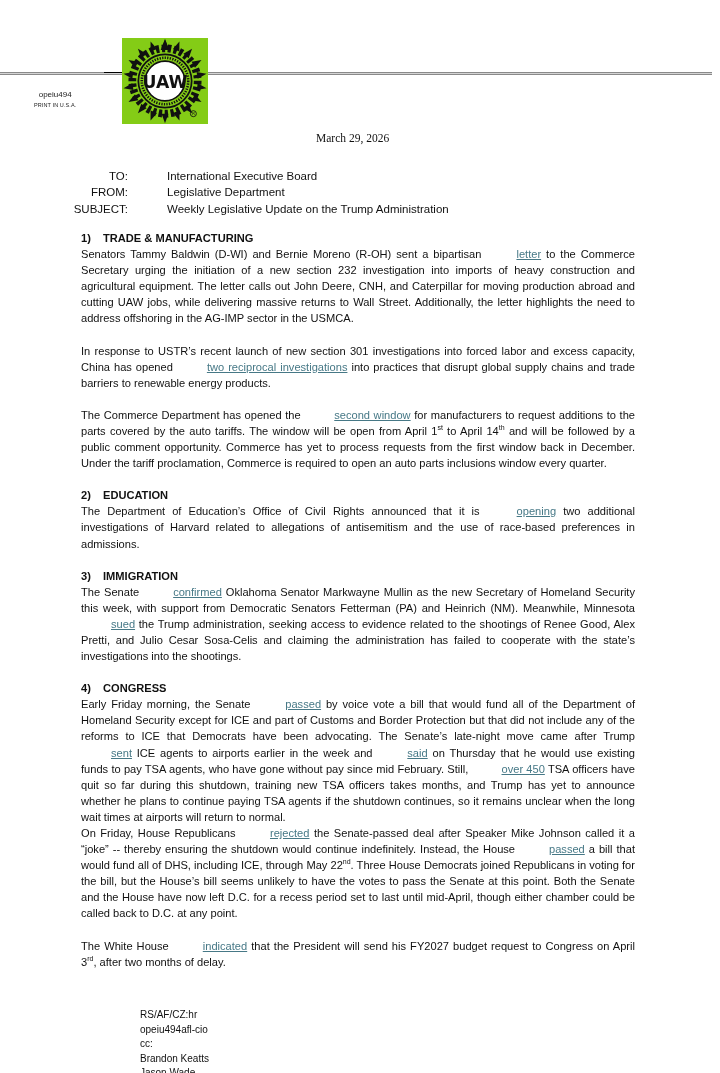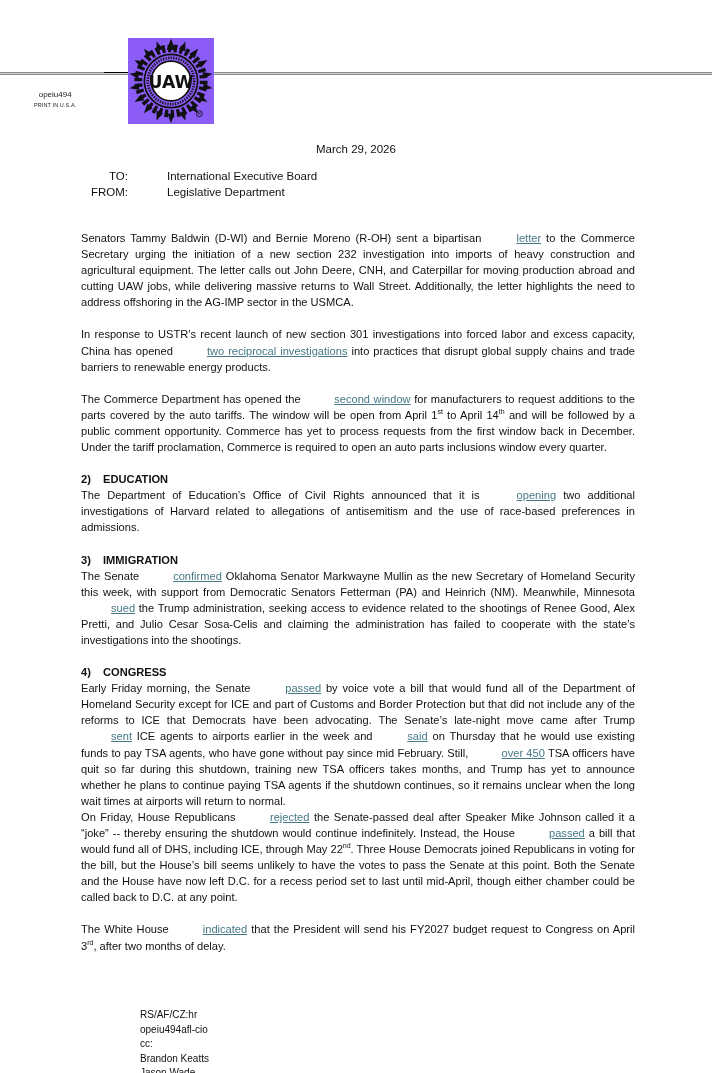--- a/index.html
+++ b/index.html
@@ -4,30 +4,30 @@
 <style>
   html, body { margin: 0; padding: 0; background: #ffffff; }
   body { width: 720px; height: 1073px; position: relative; overflow: hidden;
          font-family: "Liberation Sans", "DejaVu Sans", sans-serif; color: #111; }
   .page { position: absolute; left: 0; top: 0; width: 720px; height: 1073px; background: #fff; }
 
   .header-line { position: absolute; left: 0; top: 72px; width: 712px; height: 3px;
                  border-top: 1px solid #8a8a8a; border-bottom: 1px solid #8a8a8a; background: #d4d4d4; box-sizing: border-box; }
   .header-line .dark { position: absolute; left: 104px; top: -1px; width: 30px; height: 1px; background: #000; }
 
-  .logo { position: absolute; left: 128px; top: 38px; width: 86px; height: 86px; background: #8b5cf6; }
+  .logo { position: absolute; left: 122px; top: 38px; width: 86px; height: 86px; background: #84cc16; }
   .logo svg { width: 86px; height: 86px; display: block; }
 
   .title { position: absolute; left: 301px; top: 38px; font-family: "DejaVu Serif", "Liberation Serif", serif;
            font-weight: bold; font-style: italic; font-size: 25px; letter-spacing: -0.3px; color: #000; background: #fff; padding-right: 2px; line-height: 32px;}
 
   .opeiu { position: absolute; left: 34px; top: 90px; font-size: 8px; color: #222; text-align: center; line-height: 10px; }
   .opeiu .small { font-size: 5.5px; letter-spacing: 0.1px; }
 
-  .date { position: absolute; left: 316px; top: 143px; font-size: 11.5px; }
+  .date { position: absolute; left: 316px; top: 132px; font-size: 11.5px; font-family: Liberation Serif, serif; }
 
   .meta { position: absolute; left: 60px; top: 168px; font-size: 11.5px; line-height: 16.3px; }
   .meta-row { display: flex; }
   .meta-label { width: 68px; text-align: right; }
   .meta-value { margin-left: 39px; }
 
   .body { position: absolute; left: 81px; top: 230px; width: 554px; font-size: 11.1px; line-height: 16.1px; }
   .sec-heading { font-weight: bold; }
   .sec-heading .num { display: inline-block; width: 22px; }
   p { margin: 0; text-align: justify; }
@@ -98,24 +98,31 @@
 
   <div class="meta">
     <div class="meta-row">
       <span class="meta-label">TO:</span>
       <span class="meta-value">International Executive Board</span>
     </div>
     <div class="meta-row">
       <span class="meta-label">FROM:</span>
       <span class="meta-value">Legislative Department</span>
     </div>
+    <div class="meta-row">
+      <span class="meta-label">SUBJECT:</span>
+      <span class="meta-value">Weekly Legislative Update on the Trump Administration</span>
+    </div>
   </div>
 
   <div class="body">
 
+    <div class="sec-heading">
+      <span class="num">1)</span><span>TRADE &amp; MANUFACTURING</span>
+    </div>
     <p><span>Senators Tammy Baldwin (D-WI) and Bernie Moreno (R-OH) sent a bipartisan </span><a class="link">letter</a><span> to the Commerce Secretary urging the initiation of a new section 232 investigation into imports of heavy construction and agricultural equipment. The letter calls out John Deere, CNH, and Caterpillar for moving production abroad and cutting UAW jobs, while delivering massive returns to Wall Street. Additionally, the letter highlights the need to address offshoring in the AG-IMP sector in the USMCA.</span></p>
     <div class="gap"></div>
     <p><span>In response to USTR’s recent launch of new section 301 investigations into forced labor and excess capacity, China has opened </span><a class="link">two reciprocal investigations</a><span> into practices that disrupt global supply chains and trade barriers to renewable energy products.</span></p>
     <div class="gap"></div>
     <p><span>The Commerce Department has opened the </span><a class="link">second window</a><span> for manufacturers to request additions to the parts covered by the auto tariffs. The window will be open from April 1</span><sup>st</sup><span> to April 14</span><sup>th</sup><span> and will be followed by a public comment opportunity. Commerce has yet to process requests from the first window back in December. Under the tariff proclamation, Commerce is required to open an auto parts inclusions window every quarter.</span></p>
     <div class="gap"></div>
 
     <div class="sec-heading">
       <span class="num">2)</span><span>EDUCATION</span>
     </div>

